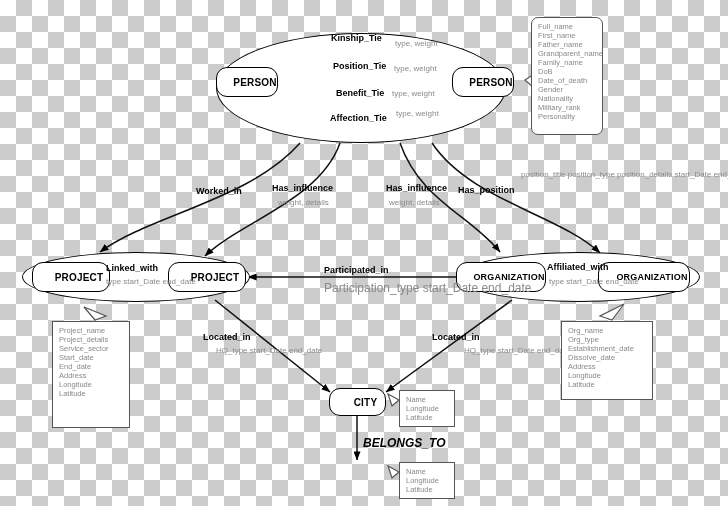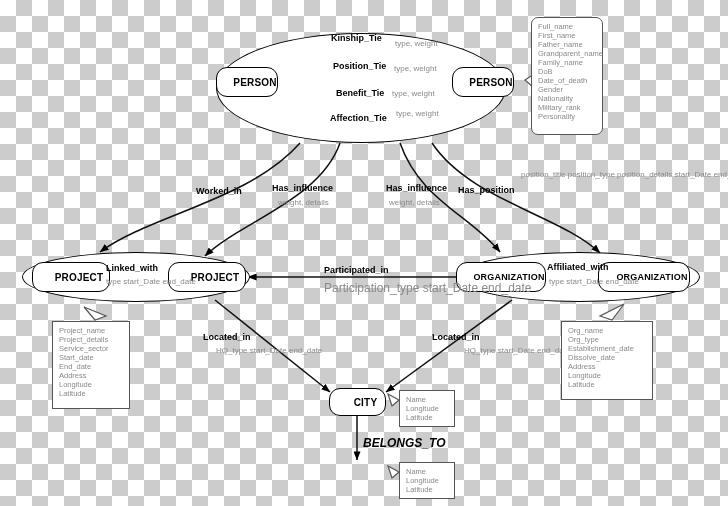--- a/index.html
+++ b/index.html
@@ -225,21 +225,21 @@
 
   <div class="rel-label" style="left:432px; top:332px; font-size:9px;">Located_in</div>
   <div class="attr-text" style="left:464px; top:346px; font-size:8px;">
     <span>HQ_type</span>
     <span>start_Date</span>
     <span>end_date</span>
   </div>
 
   <div class="rel-label" style="left:363px; top:436px; font-size:12px;font-style:italic;">BELONGS_TO</div>
 
-  <div class="callout" style="left:52px; top:321px; width:78px; height:88px; font-size:7.5px;">
+  <div class="callout" style="left:52px; top:321px; width:78px; height:107px; font-size:7.5px;">
     <span>Project_name</span>
     <span>Project_details</span>
     <span>Service_sector</span>
     <span>Start_date</span>
     <span>End_date</span>
     <span>Address</span>
     <span>Longitude</span>
     <span>Latitude</span>
   </div>
 

